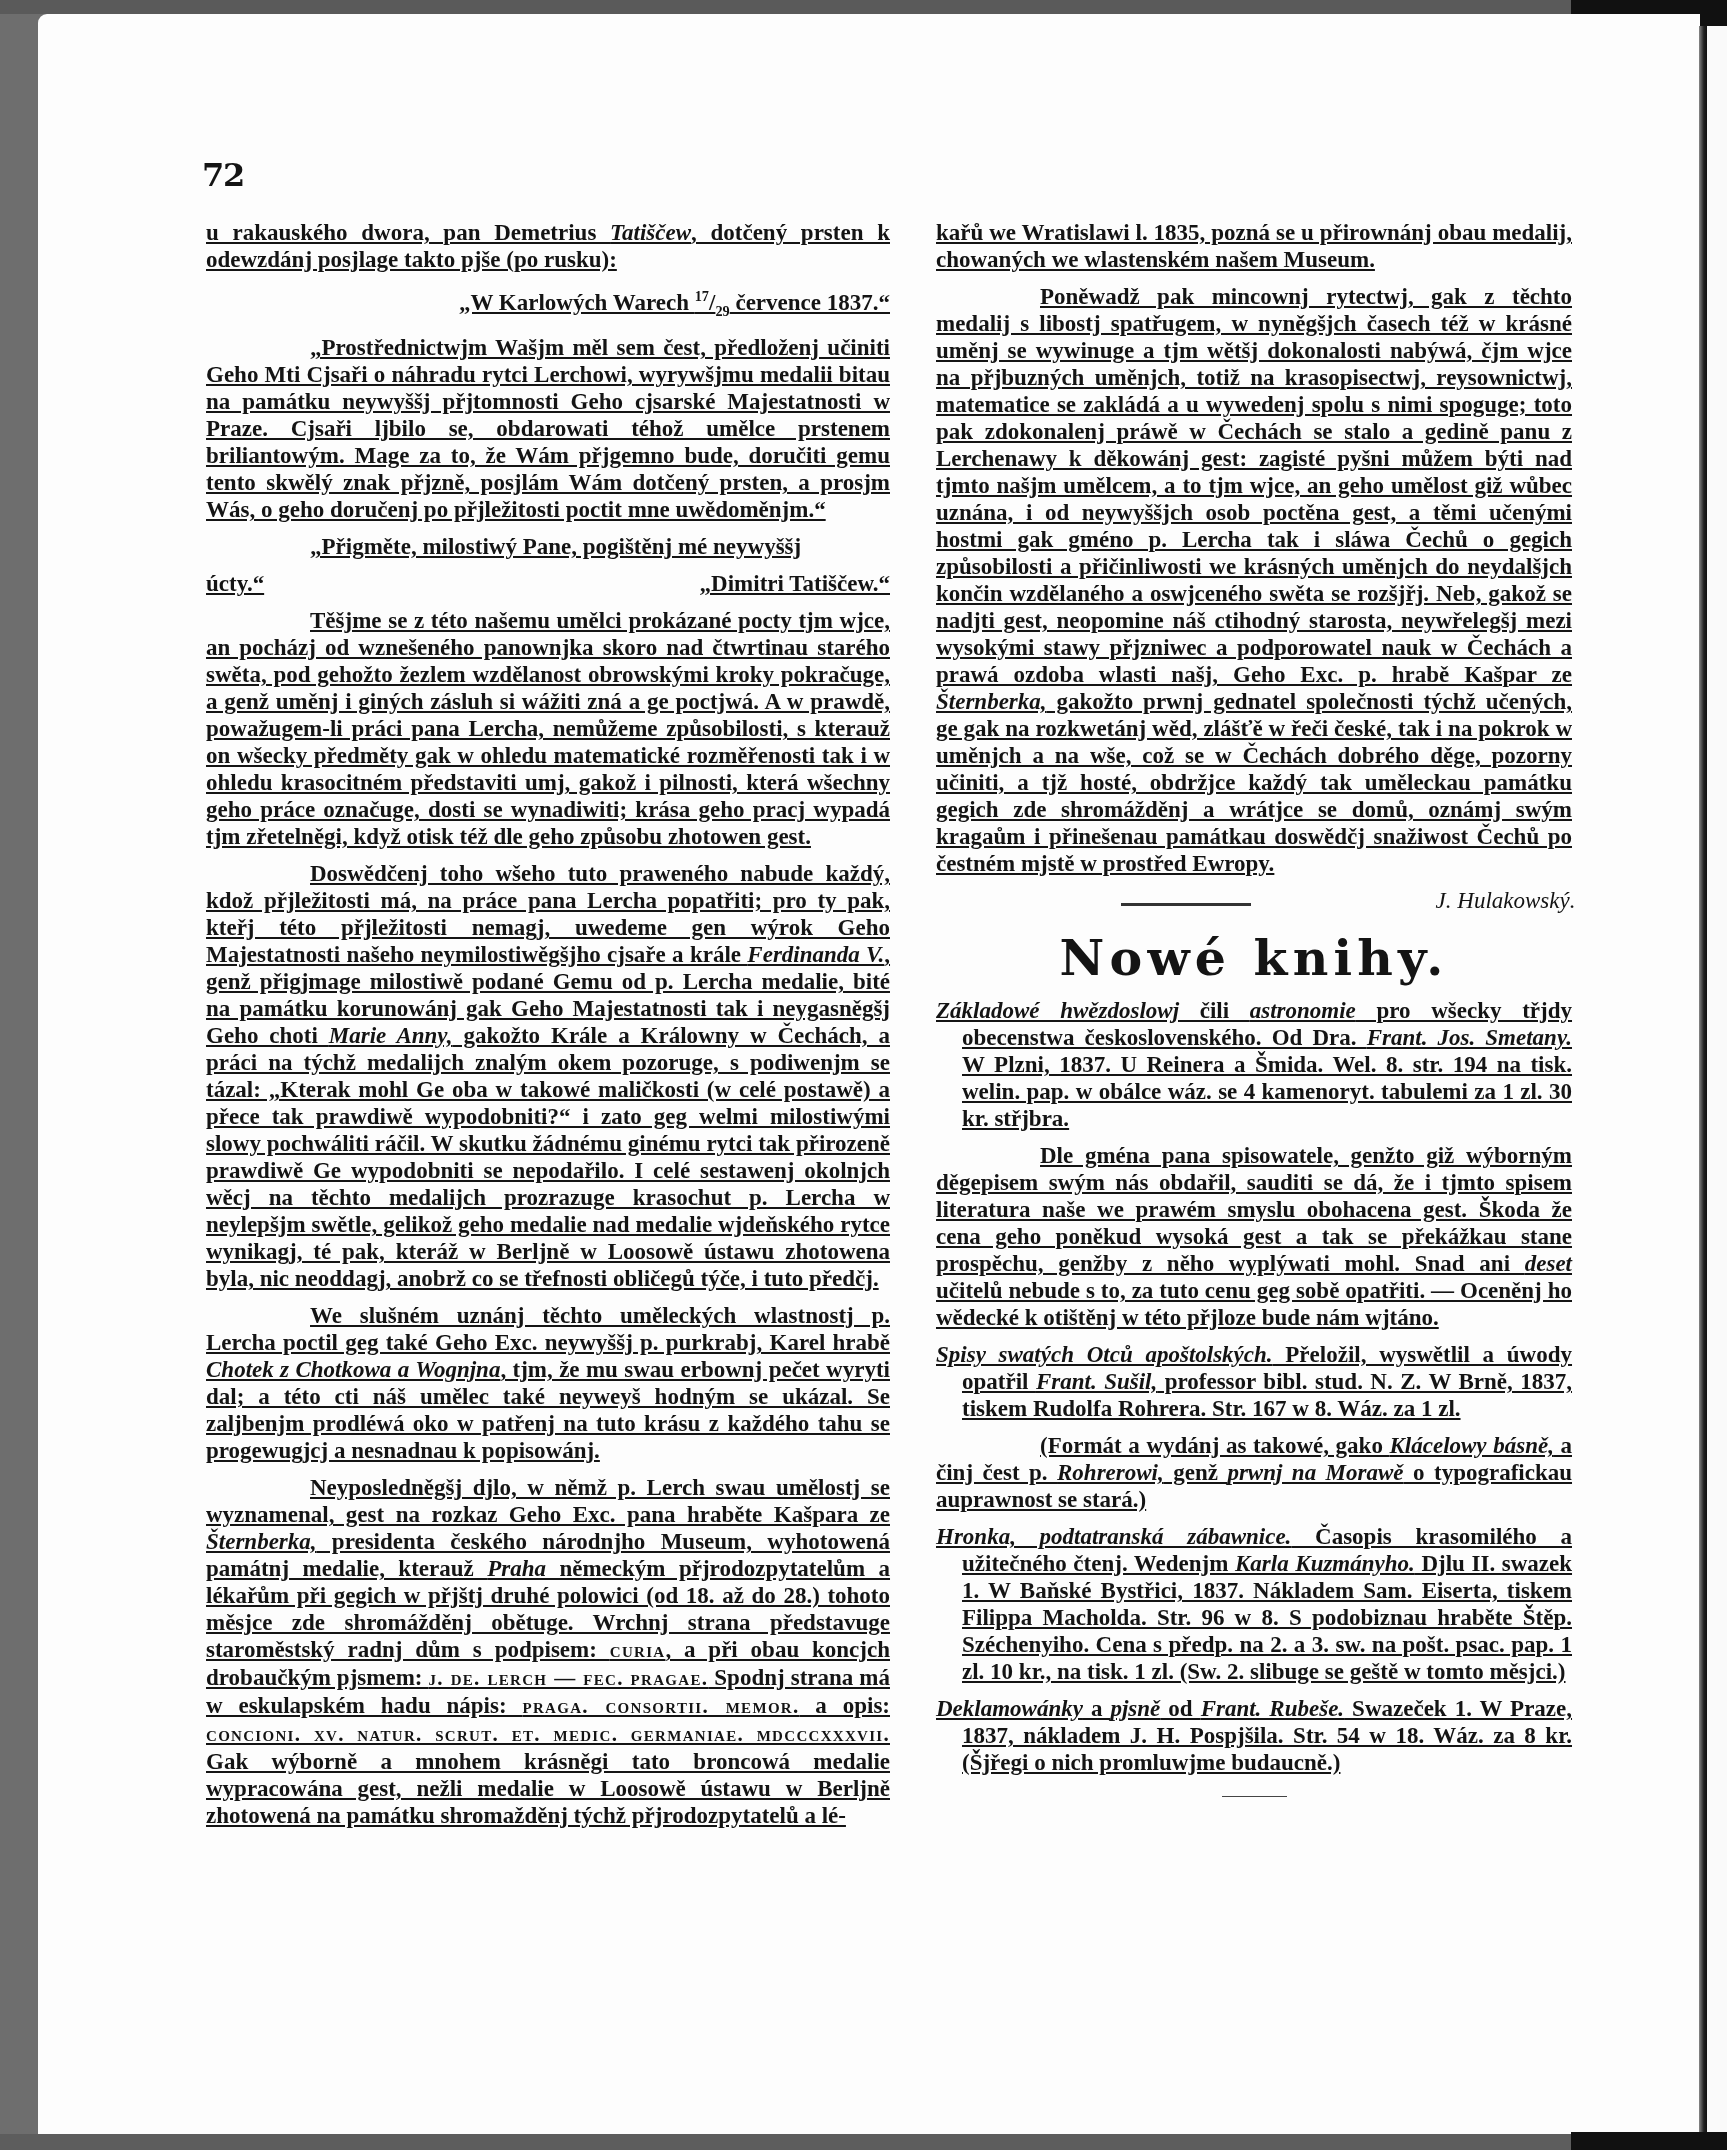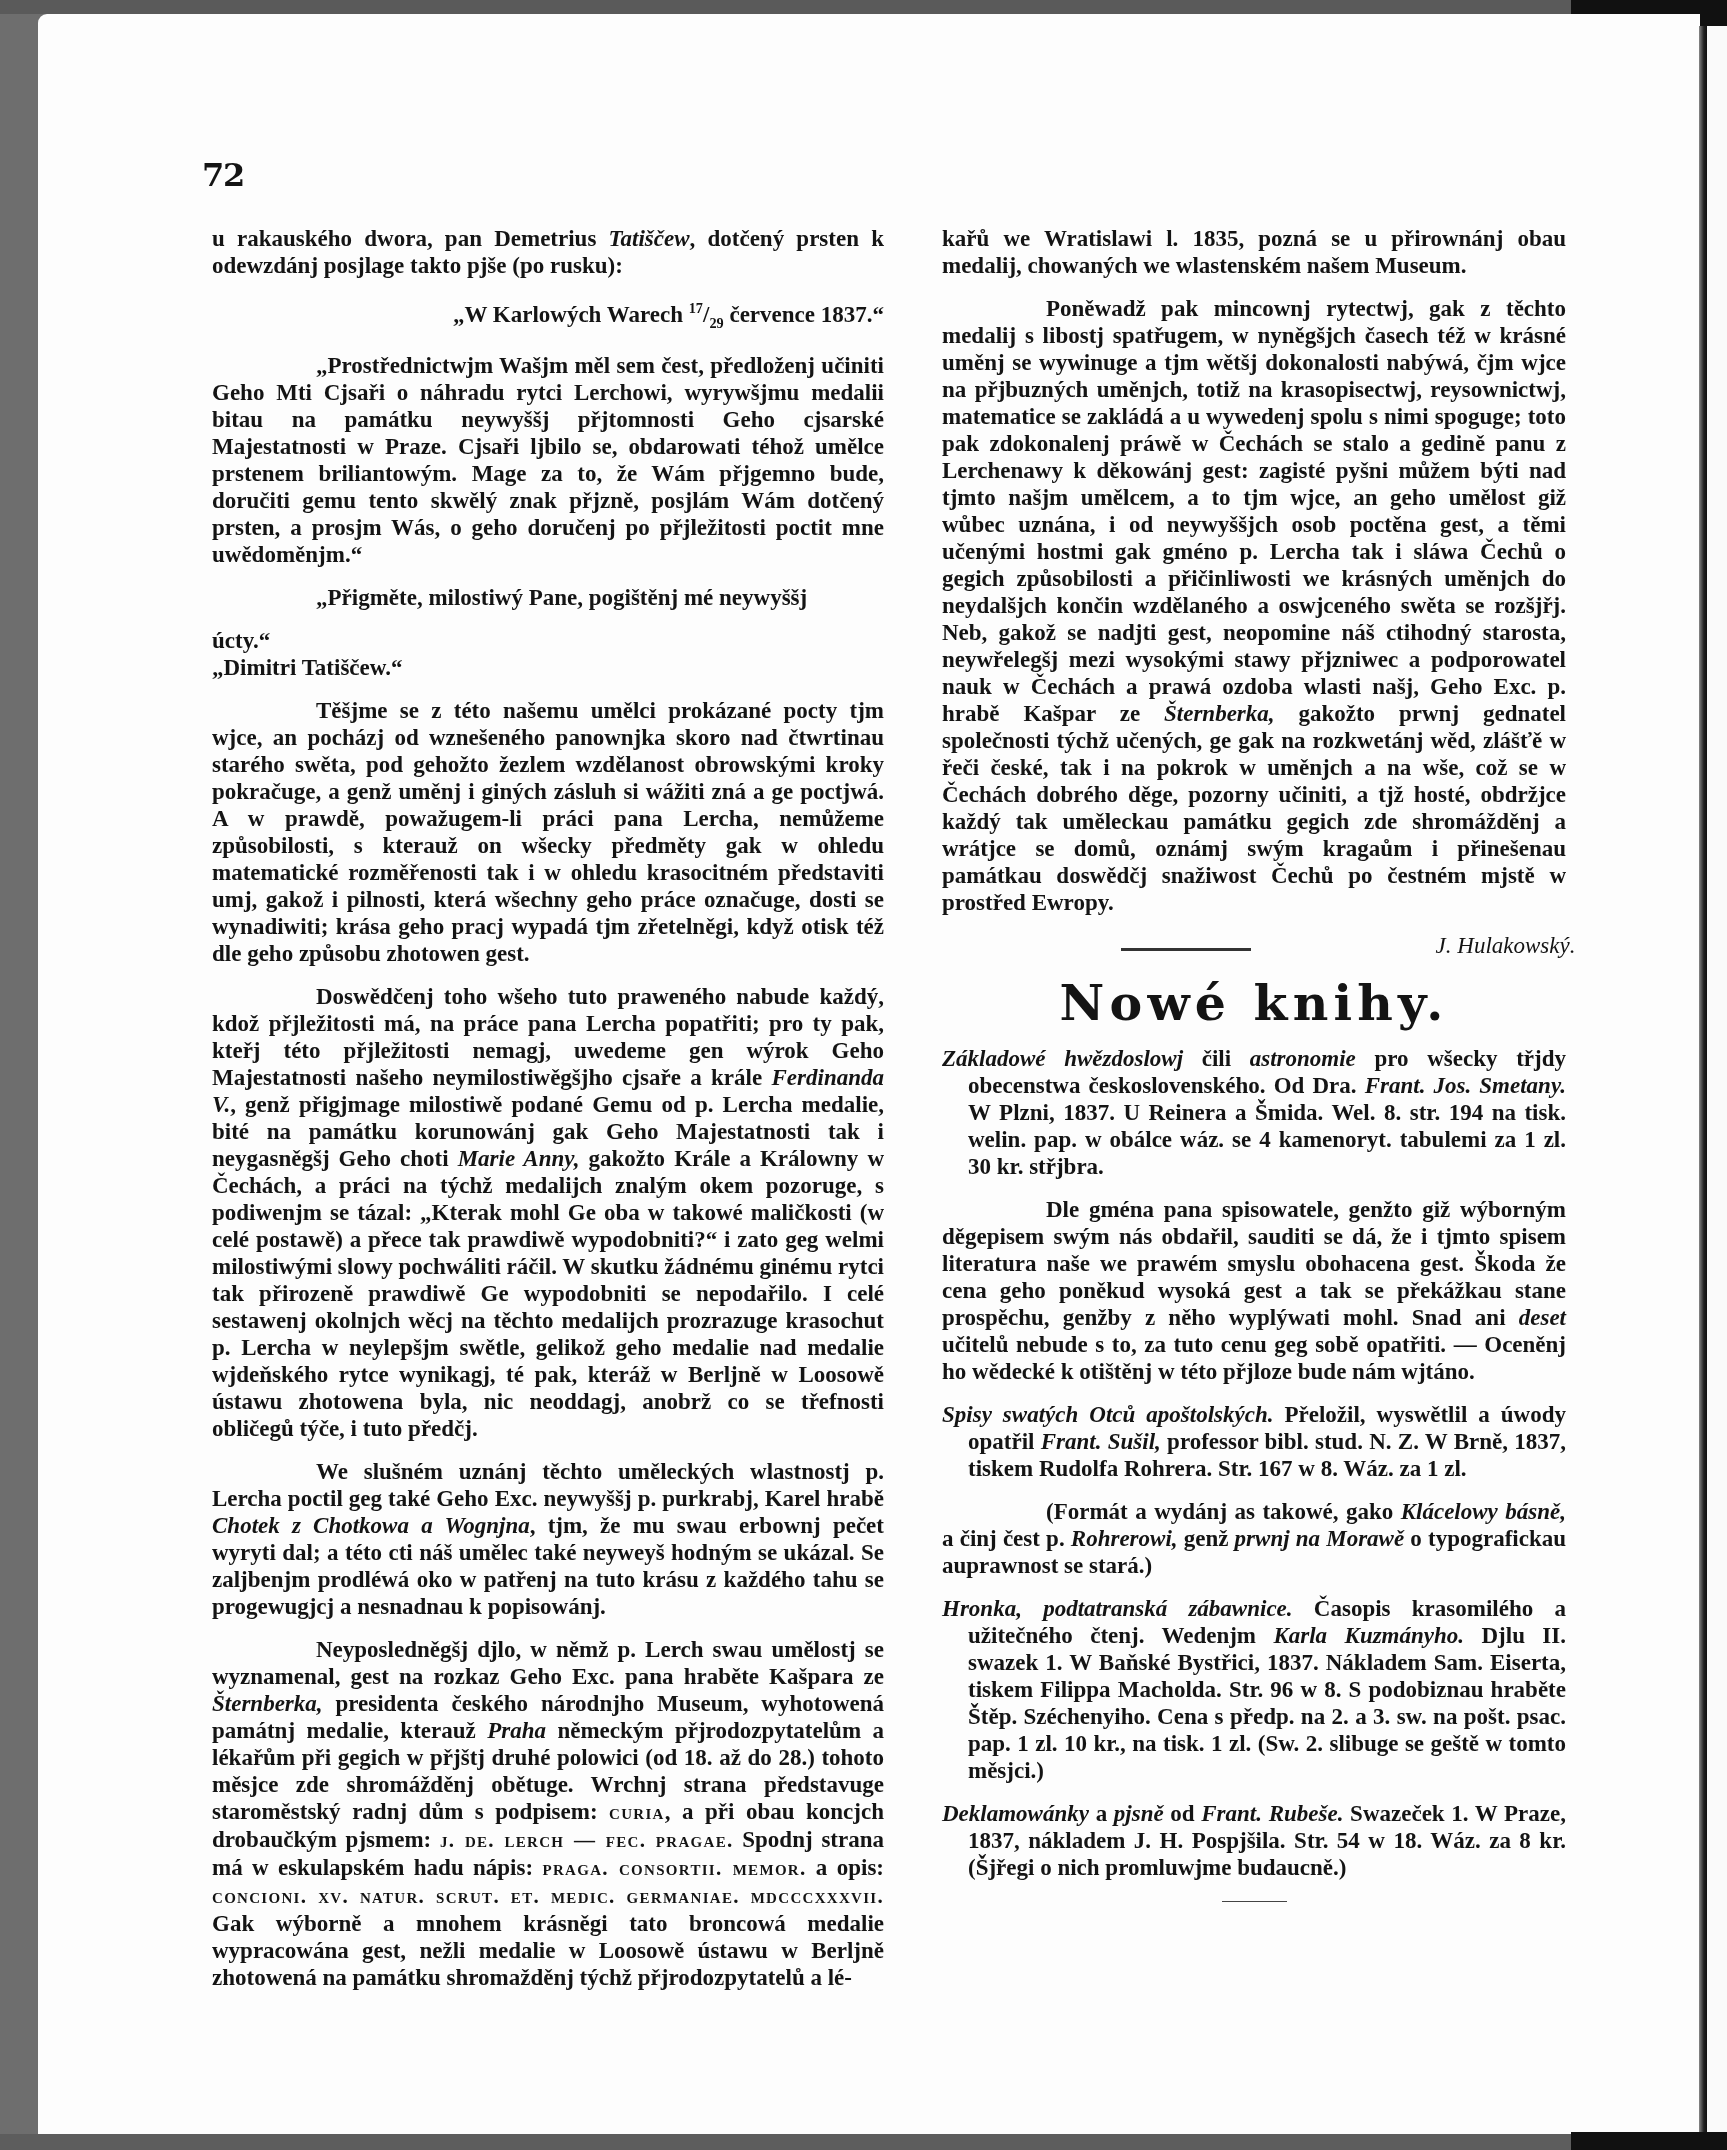--- a/index.html
+++ b/index.html
@@ -28,24 +28,24 @@
     font-family: "DejaVu Serif", serif; font-weight: bold; font-size: 32px; letter-spacing: -1.3px;
   }
   .col {
     position: absolute; top: 209px; width: 704px;
     font-size: 23px; line-height: 27px; text-align: justify;
     font-family: "Liberation Serif", serif;
     transform-origin: left top;
   }
   .col-left { left: 196px; }
   .col-right { left: 926px; width: 656px; }
-  .col p { margin: 16px; }
+  .col p { margin: 10px; text-decoration: underline; }
   .indent { text-indent: 104px; }
   .right-al { text-align: right; }
-  .letter-sign { display: flex; justify-content: space-between; flex-direction: column; }
+  .letter-sign { display: flex; justify-content: space-between; }
   .small-caps { font-variant: small-caps; letter-spacing: 1.3px; font-size: 21px; }
   i { font-style: italic; font-weight: bold; }
   b { font-weight: bold; }
   .rule { width: 130px; height: 2.6px; background: #333; margin: 7.8px 0 0 195px; display: inline-block; vertical-align: middle; }
   .rule-row { display: flex; align-items: center; justify-content: space-between; margin-top: 9px; }
   .rule-row .author { font-style: italic; font-weight: normal; padding-right: 6.5px; }
   .section-title {
     text-align: center; font-family: "DejaVu Serif", serif; font-weight: bold;
     font-size: 49px; letter-spacing: 5.2px; margin: 18px 0 13px 0; line-height: 52px;
   }

